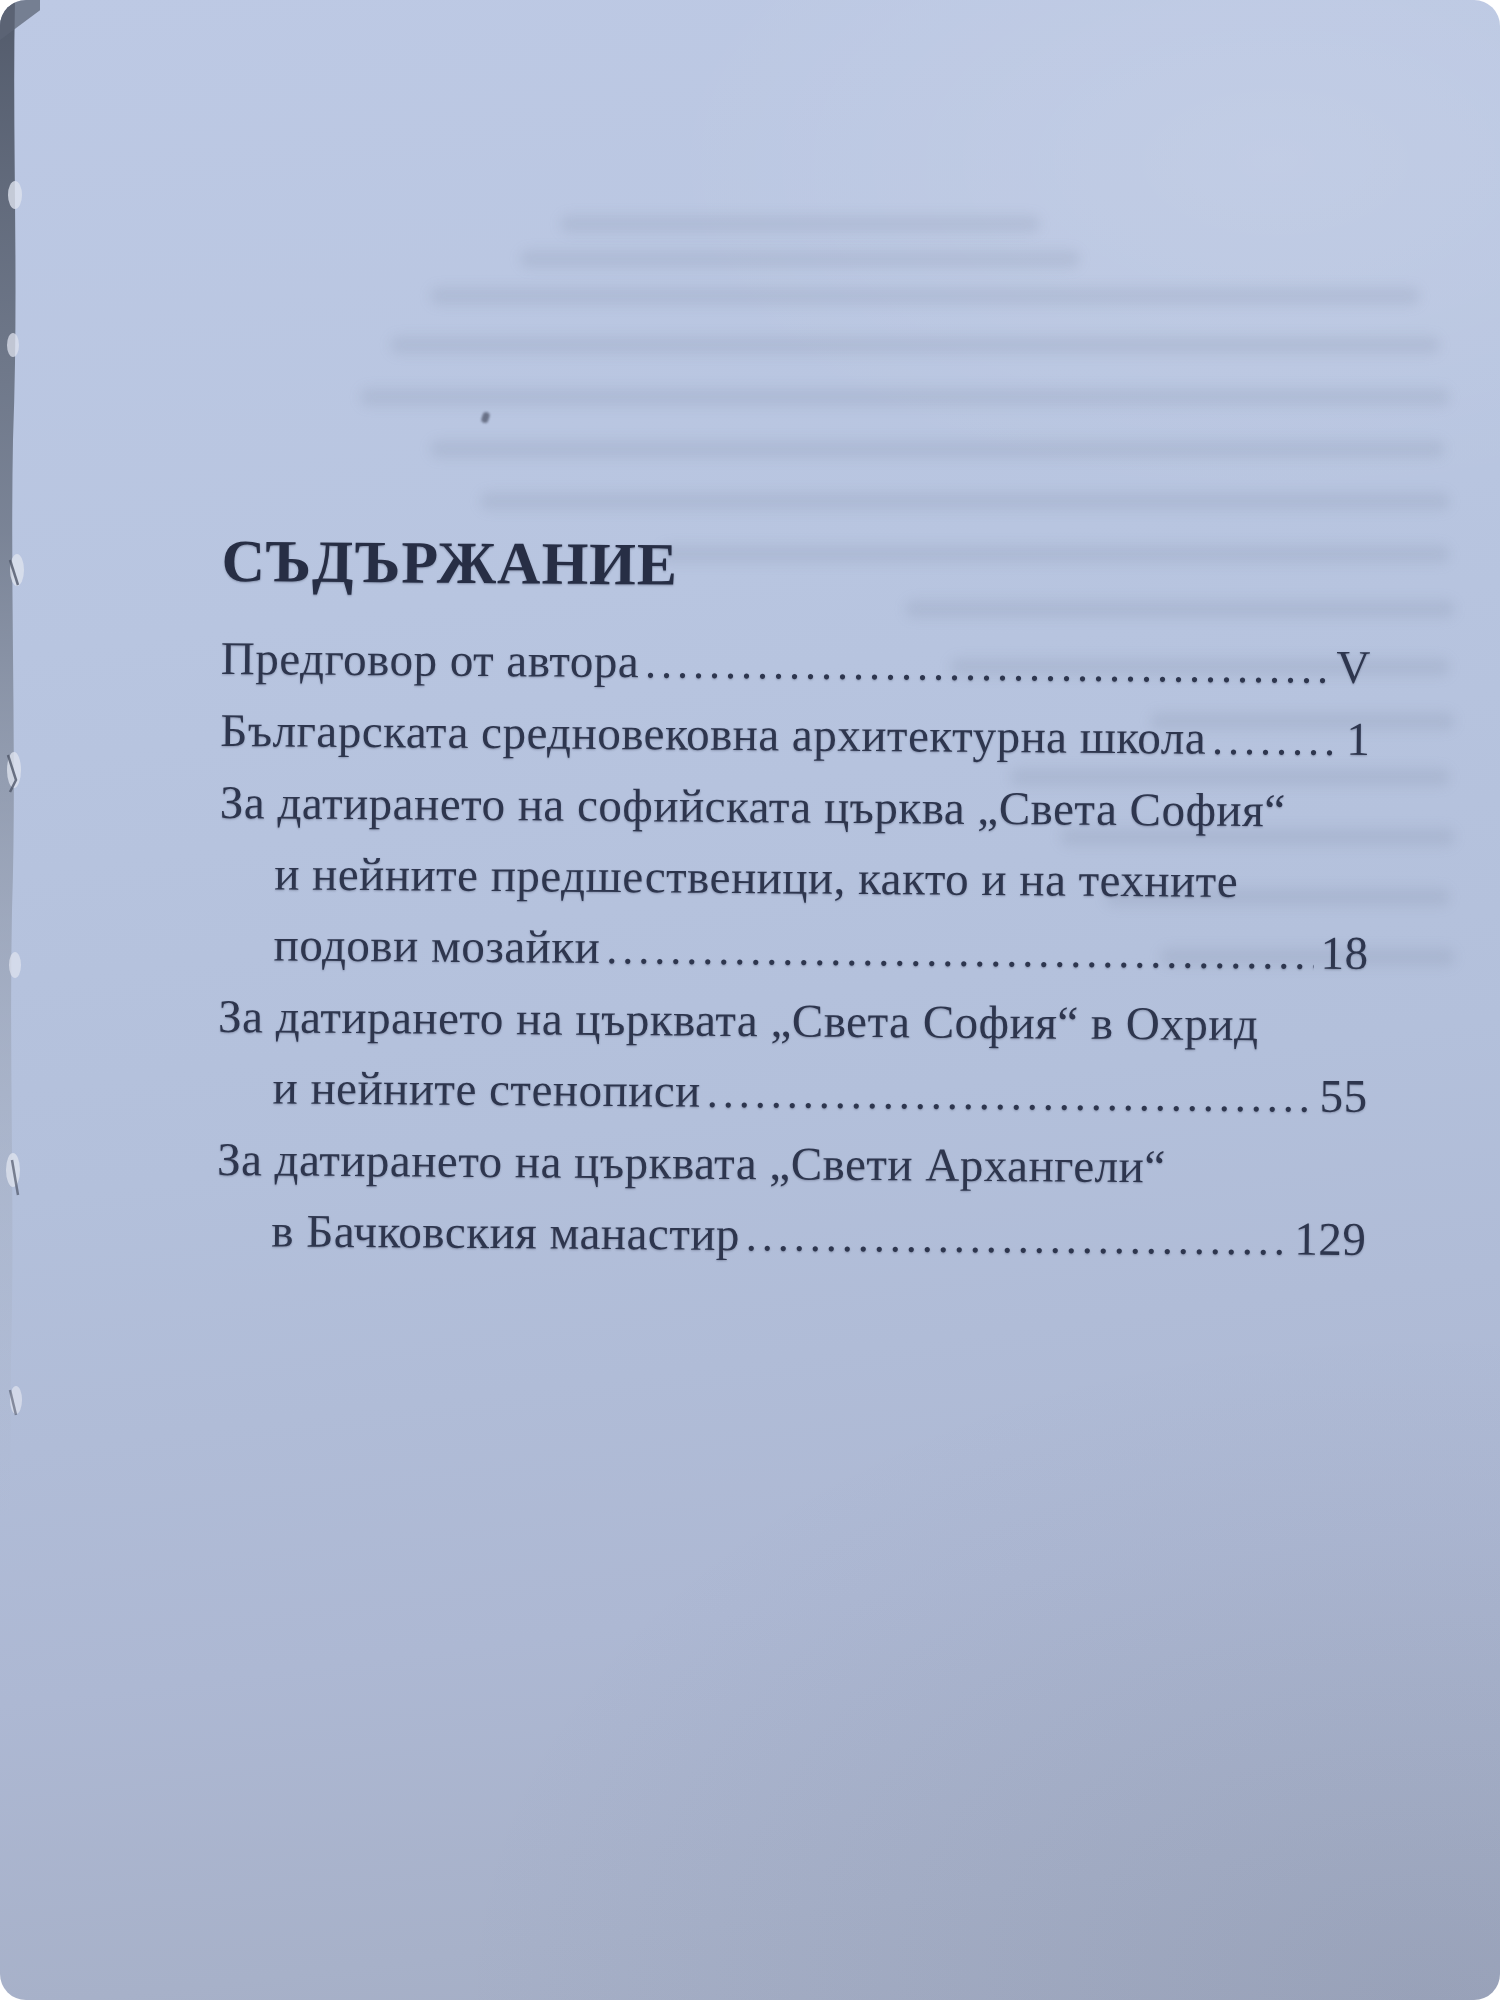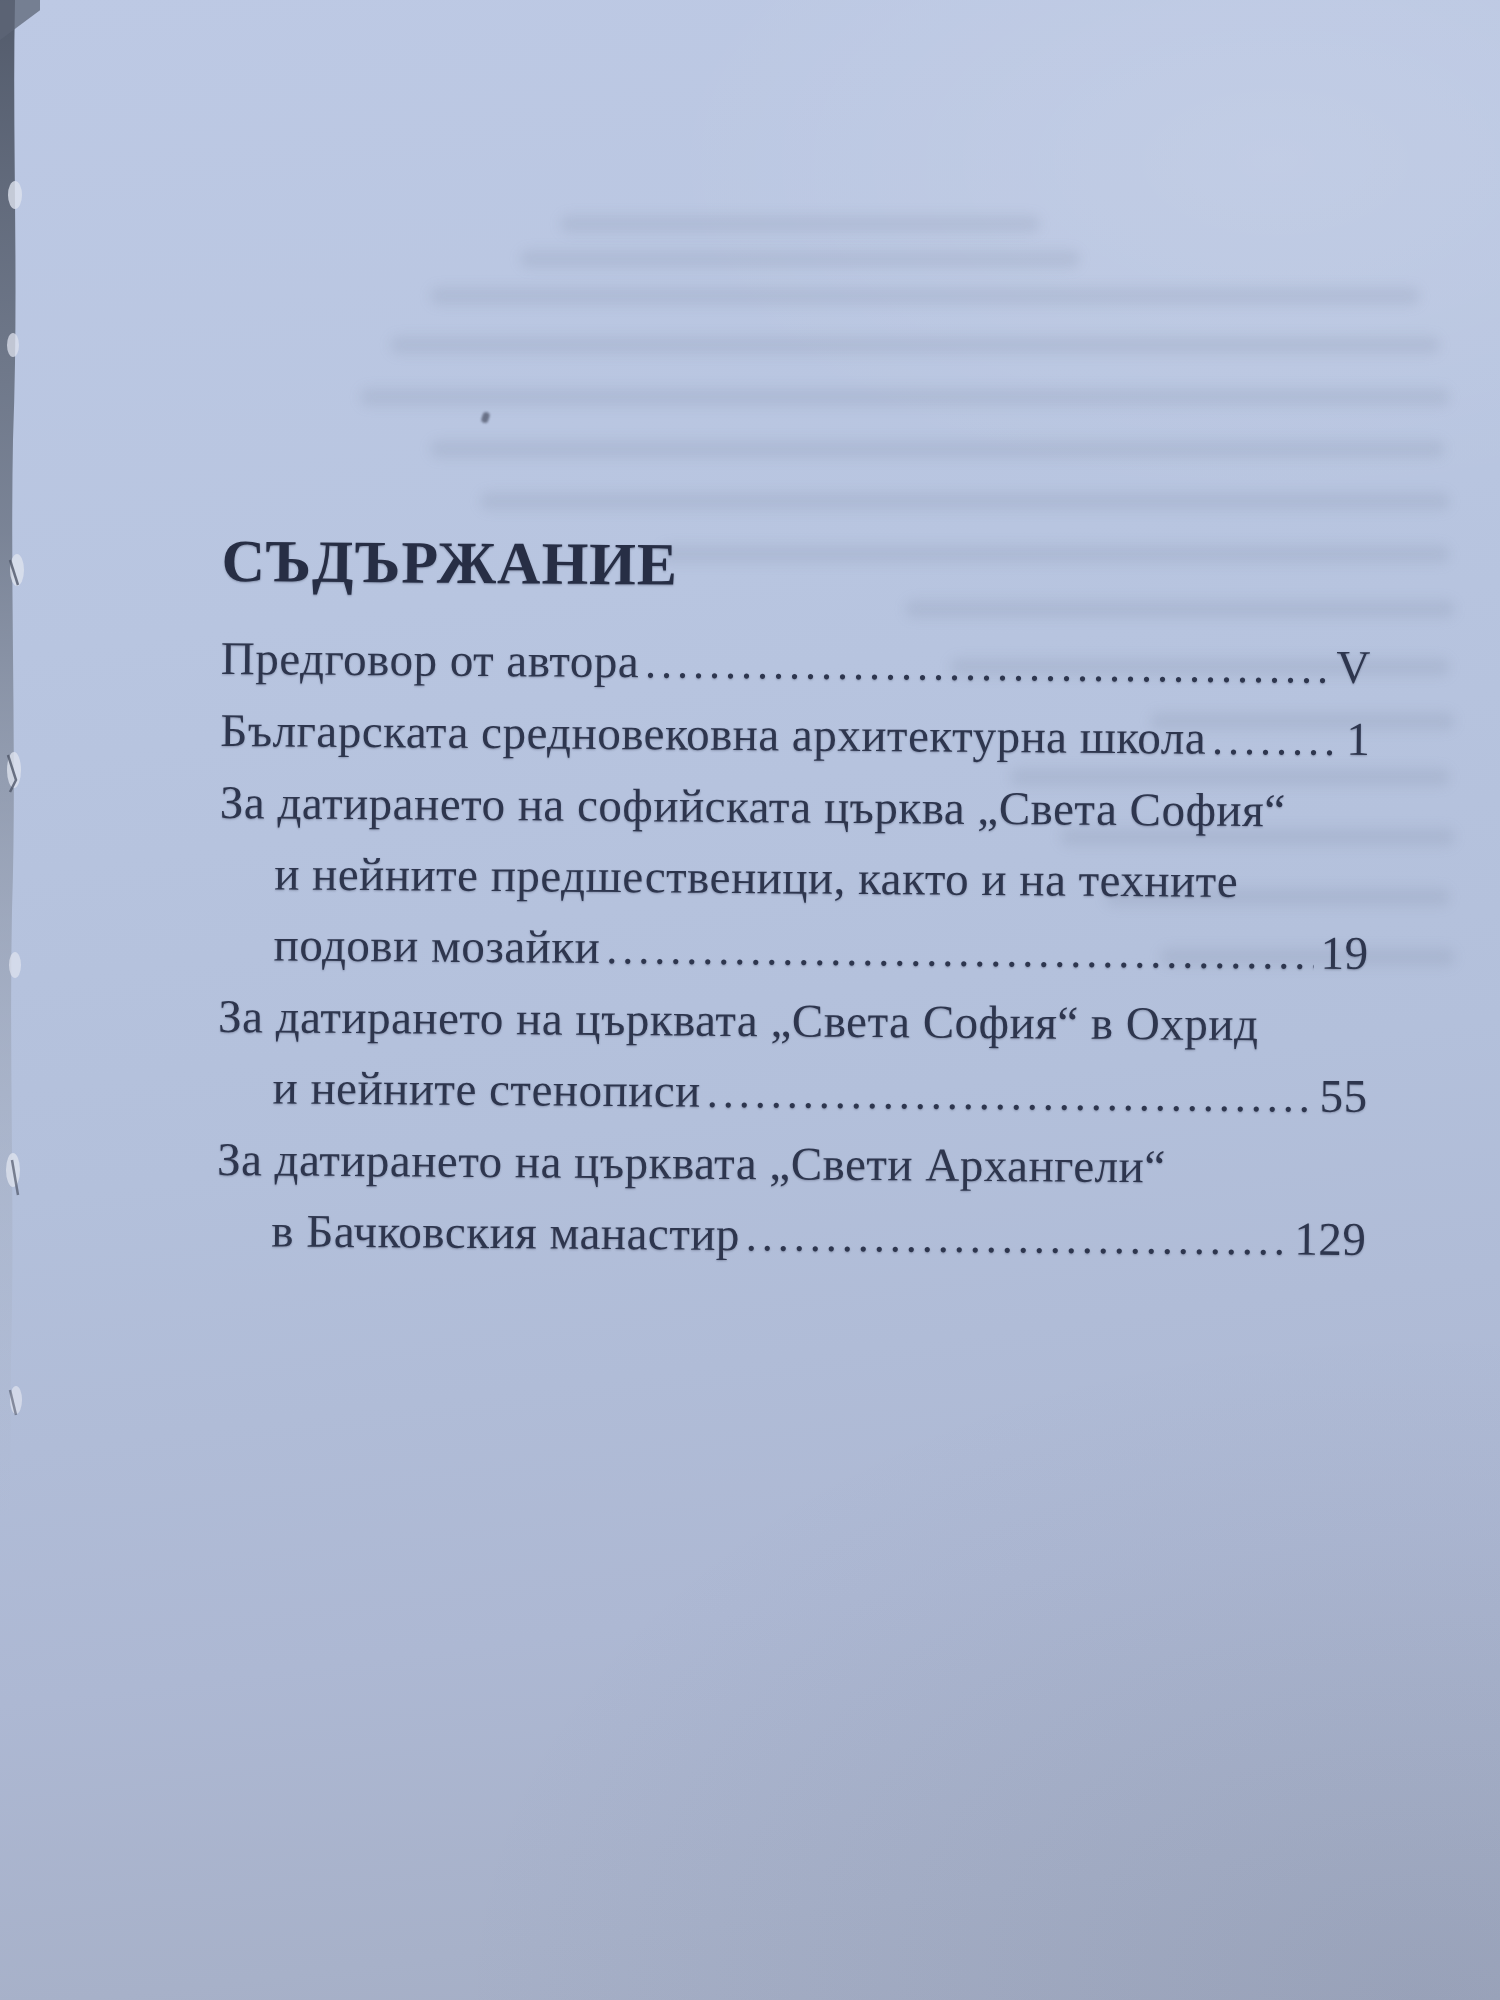--- a/index.html
+++ b/index.html
@@ -6,20 +6,21 @@
   body{
     width:1500px;height:2000px;overflow:hidden;
     font-family:"Liberation Serif","DejaVu Serif",serif;
   }
   .photo{
     position:relative;width:1500px;height:2000px;overflow:hidden;
     background:
       radial-gradient(ellipse 900px 500px at 85% 8%, rgba(255,255,255,0.10), transparent 70%),
       radial-gradient(ellipse 1300px 900px at 95% 100%, rgba(55,65,90,0.10), transparent 75%),
       linear-gradient(173deg,#bdc9e4 0%,#b8c5e0 30%,#b3c0db 55%,#adb8d3 78%,#a7b1c9 92%,#a3acc3 100%);
+    border-radius: 26px;
   }
   
   .ghost{
     position:absolute;height:18px;border-radius:9px;
     background:rgba(118,130,158,0.16);
     filter:blur(6px);
     pointer-events:none;
   }
   
   .edge-svg{position:absolute;left:0;top:0;}
@@ -125,21 +126,21 @@
       <span class="toc-label">За датирането на софийската църква „Света София“</span>
     </div>
 
     <div class="toc-row indent">
       <span class="toc-label">и нейните предшественици, както и на техните</span>
     </div>
 
     <div class="toc-row indent">
       <span class="toc-label">подови мозайки</span>
       <span class="dots"></span>
-      <span class="pagenum">19</span>
+      <span class="pagenum">18</span>
     </div>
 
     <div class="toc-row">
       <span class="toc-label">За датирането на църквата „Света София“ в Охрид</span>
     </div>
 
     <div class="toc-row indent">
       <span class="toc-label">и нейните стенописи</span>
       <span class="dots"></span>
       <span class="pagenum">55</span>

